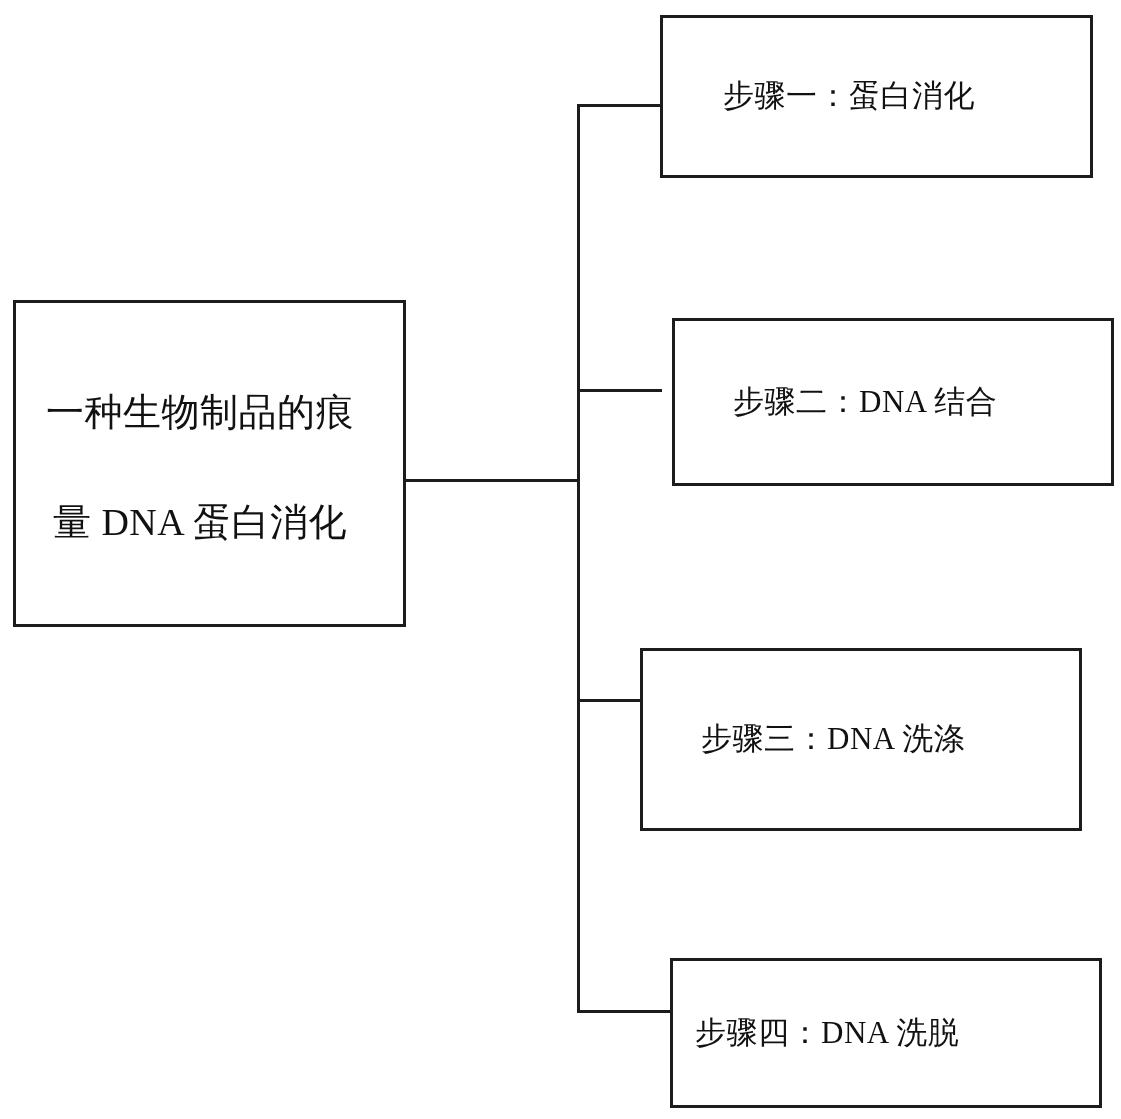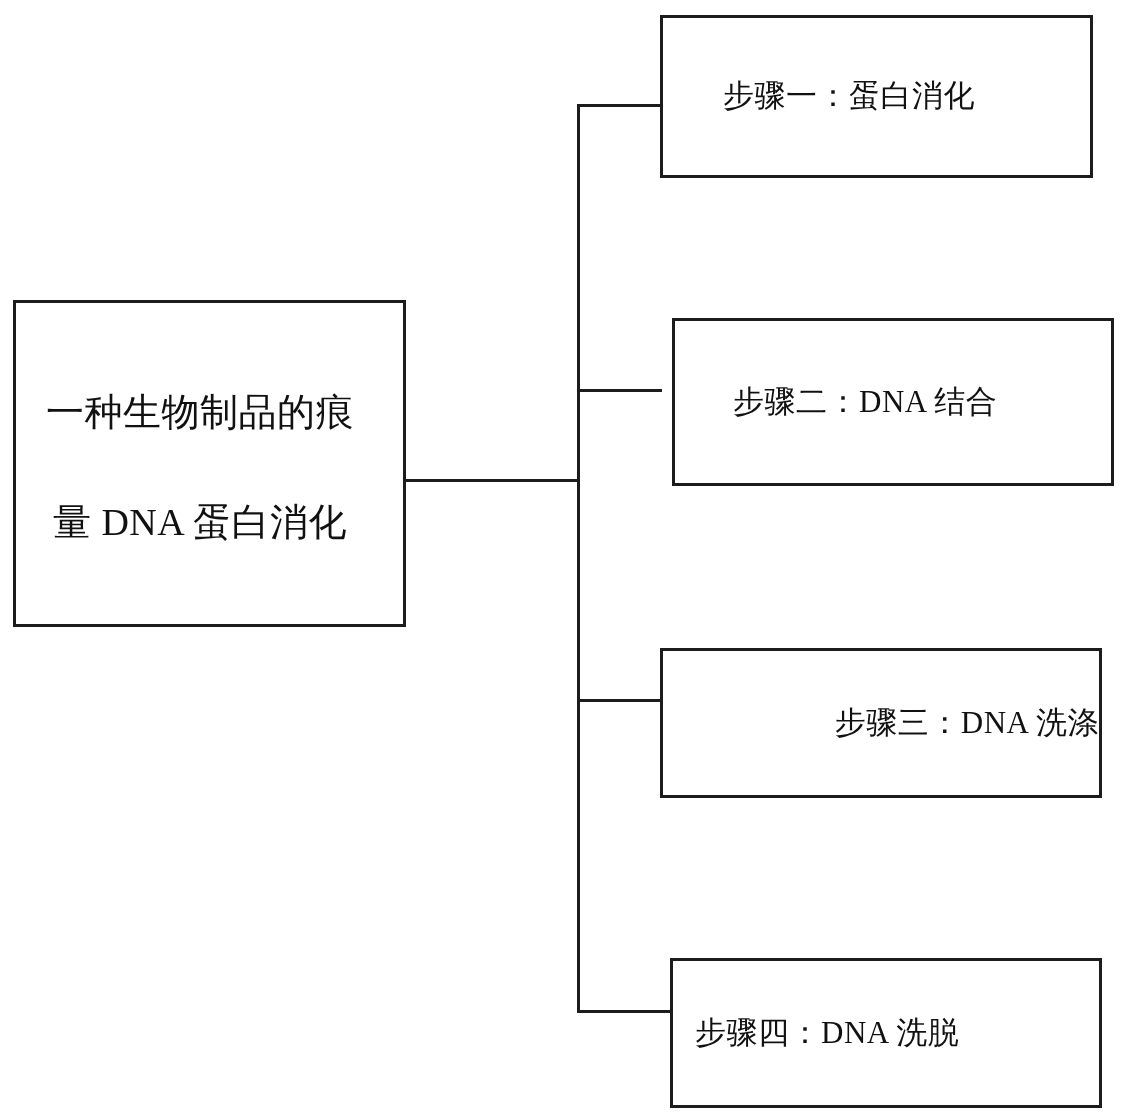--- a/index.html
+++ b/index.html
@@ -56,21 +56,21 @@
 
   
   .step .node-text {
     font-size: 31px;
     line-height: 1.1;
     padding-left: 58px;
   }
 
   #step-node-1 { left: 660px; top: 15px;  width: 433px; height: 163px; }
   #step-node-2 { left: 660px; top: 318px; width: 442px; height: 168px; margin-left: 12px; }
-  #step-node-3 { left: 660px; top: 648px; width: 442px; height: 150px; justify-content: flex-end; }
+  #step-node-3 { left: 640px; top: 648px; width: 442px; height: 183px; }
   #step-node-4 { left: 670px; top: 958px; width: 432px; height: 150px; }
 
   #step-node-1 .node-text { padding-left: 60px; }
   #step-node-2 .node-text { padding-left: 58px; }
   #step-node-3 .node-text { padding-left: 58px; }
   #step-node-4 .node-text { padding-left: 22px; }
 
   
   .line {
     position: absolute;

